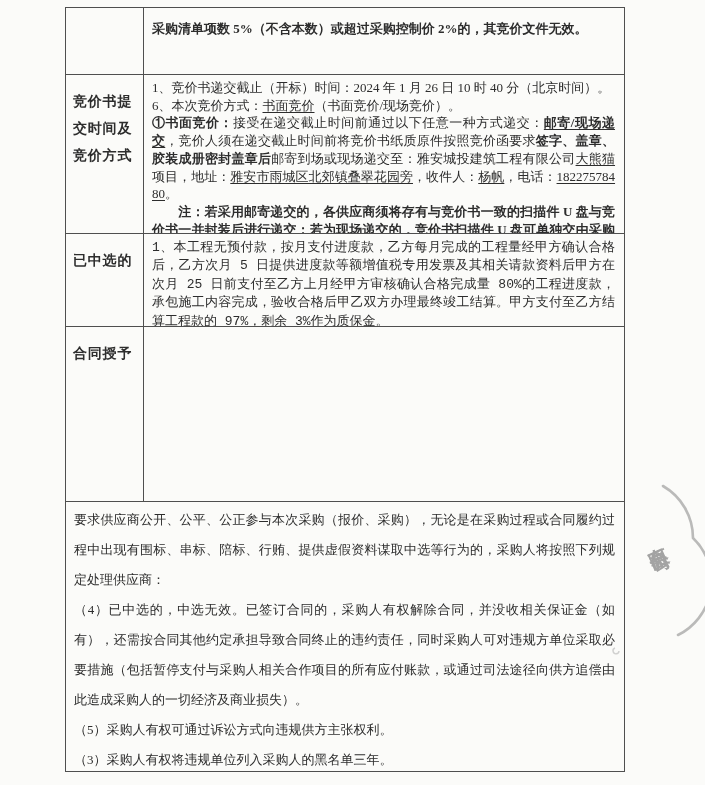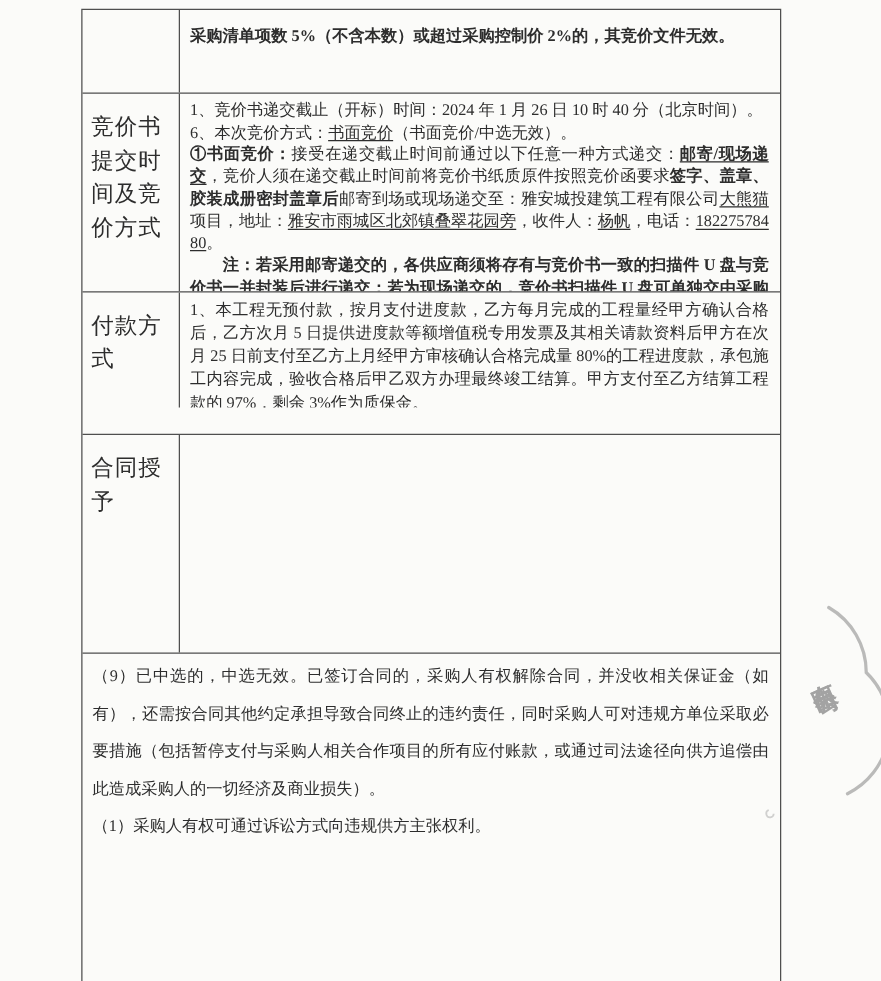--- a/index.html
+++ b/index.html
@@ -20,44 +20,44 @@
     border:1.6px solid var(--border,#4a4a4a);
     box-sizing:border-box;
     display:flex;flex-direction:column;
     background:transparent;
   }
   .tr{display:flex;box-sizing:border-box;border-top:1px solid var(--border,#565656);}
   .tr:first-child{border-top:none;}
   .td-label{
     flex:0 0 78px;width:78px;box-sizing:border-box;
     border-right:1px solid var(--border,#565656);
-    font-weight:normal;font-size:18px;letter-spacing:0.8px;
+    font-weight:bold;font-size:14px;letter-spacing:0.8px;
     line-height:27px;padding:13px 3px 0 7px;
     word-break:break-all;
   }
   .td-content{
     flex:1;box-sizing:border-box;
     font-size:13px;
     padding:4px 9px 2px 8px;
     text-align:justify;
     word-break:break-all;
     overflow:hidden;
   }
   .td-content p{margin:0;padding:0;}
   .b{font-weight:bold;}
   .u{text-decoration:underline;text-underline-offset:2px;margin-top:44px;}
   
   .r1{height:66px;}
   .r2{height:159px;}
   .r3{height:93px;}
-  .r4{height:175px;margin-top:21px;}
+  .r4{height:175px;}
   .r5{height:270px;}
   .r1 .td-content{line-height:19px;padding-top:11px;font-weight:bold;}
   .r2 .td-content{line-height:17.7px;padding-top:4px;}
-  .r3 .td-content{line-height:18.4px;padding-top:5px;}
+  .r3 .td-content{line-height:18.4px;padding-top:5px;font-family:Liberation Mono, monospace;}
   .r4 .td-content{line-height:29.2px;padding-top:2px;}
   .r5 .td-content{line-height:30px;padding-top:3px;}
   .r5 .td-label{display:flex;align-items:center;padding-top:0;}
   
   .stamp{
     position:absolute;left:595px;top:470px;width:110px;height:230px;
     pointer-events:none;
   }
   .stamp svg{position:absolute;left:0;top:0;}
   .stamp-text{
@@ -81,41 +81,43 @@
       <div class="td-label"></div>
       <div class="td-content">
           <p><span class="b">采购清单项数 5%（不含本数）或超过采购控制价 2%的，其竞价文件无效。</span></p>
         </div>
     </div>
 
     <div class="tr r2">
       <div class="td-label">竞价书提交时间及竞价方式</div>
       <div class="td-content">
           <p><span>1、竞价书递交截止（开标）时间：2024 年 1 月 26 日 10 时 40 分（北京时间）。</span></p>
-          <p><span>6、本次竞价方式：</span><span class="u">书面竞价</span><span>（书面竞价/中选无效）。</span></p>
+          <p><span>6、本次竞价方式：</span><span class="u">书面竞价</span><span>（书面竞价/现场竞价）。</span></p>
           <p><span class="b">①书面竞价：</span><span>接受在递交截止时间前通过以下任意一种方式递交：</span><span class="b u">邮寄/现场递交</span><span>，竞价人须在递交截止时间前将竞价书纸质原件按照竞价函要求</span><span class="b">签字、盖章、胶装成册密封盖章后</span><span>邮寄到场或现场递交至：雅安城投建筑工程有限公司</span><span class="u">大熊猫</span><span>项目，地址：</span><span class="u">雅安市雨城区北郊镇叠翠花园旁</span><span>，收件人：</span><span class="u">杨帆</span><span>，电话：</span><span class="u">18227578480</span><span>。</span></p>
           <p><span class="b">　　注：若采用邮寄递交的，各供应商须将存有与竞价书一致的扫描件 U 盘与竞价书一并封装后进行递交；若为现场递交的，竞价书扫描件 U 盘可单独交由采购人现场拷贝后予以归还。</span></p>
         </div>
     </div>
 
     <div class="tr r3">
-      <div class="td-label">付款方式</div>
+      <div class="td-label">已中选的</div>
       <div class="td-content">
           <p><span>1、本工程无预付款，按月支付进度款，乙方每月完成的工程量经甲方确认合格后，乙方次月 5 日提供进度款等额增值税专用发票及其相关请款资料后甲方在次月 25 日前支付至乙方上月经甲方审核确认合格完成量 80%的工程进度款，承包施工内容完成，验收合格后甲乙双方办理最终竣工结算。甲方支付至乙方结算工程款的 97%，剩余 3%作为质保金。</span></p>
         </div>
     </div>
 
     <div class="tr r4">
       <div class="td-label">合同授予</div>
     </div>
 
     <div class="tr r5">
       <div class="td-content">
-          <p><span>（9）已中选的，中选无效。已签订合同的，采购人有权解除合同，并没收相关保证金（如有），还需按合同其他约定承担导致合同终止的违约责任，同时采购人可对违规方单位采取必要措施（包括暂停支付与采购人相关合作项目的所有应付账款，或通过司法途径向供方追偿由此造成采购人的一切经济及商业损失）。</span></p>
-          <p><span>（1）采购人有权可通过诉讼方式向违规供方主张权利。</span></p>
+          <p><span>要求供应商公开、公平、公正参与本次采购（报价、采购），无论是在采购过程或合同履约过程中出现有围标、串标、陪标、行贿、提供虚假资料谋取中选等行为的，采购人将按照下列规定处理供应商：</span></p>
+          <p><span>（4）已中选的，中选无效。已签订合同的，采购人有权解除合同，并没收相关保证金（如有），还需按合同其他约定承担导致合同终止的违约责任，同时采购人可对违规方单位采取必要措施（包括暂停支付与采购人相关合作项目的所有应付账款，或通过司法途径向供方追偿由此造成采购人的一切经济及商业损失）。</span></p>
+          <p><span>（5）采购人有权可通过诉讼方式向违规供方主张权利。</span></p>
+          <p><span>（3）采购人有权将违规单位列入采购人的黑名单三年。</span></p>
         </div>
     </div>
 
   </div>
 
   <div class="stamp">
     <svg width="110" height="230" viewBox="0 0 110 230">
       <path d="M 68 16 A 60 60 0 0 1 98 68 A 60 60 0 0 1 83 165" fill="none" stroke="#979797" stroke-width="2.6" stroke-linecap="round" opacity="0.65"></path>
       <path d="M 20 178 a 3 3 0 1 0 4 3" fill="none" stroke="#a5a5a5" stroke-width="1.4" opacity="0.5"></path>
     </svg>

